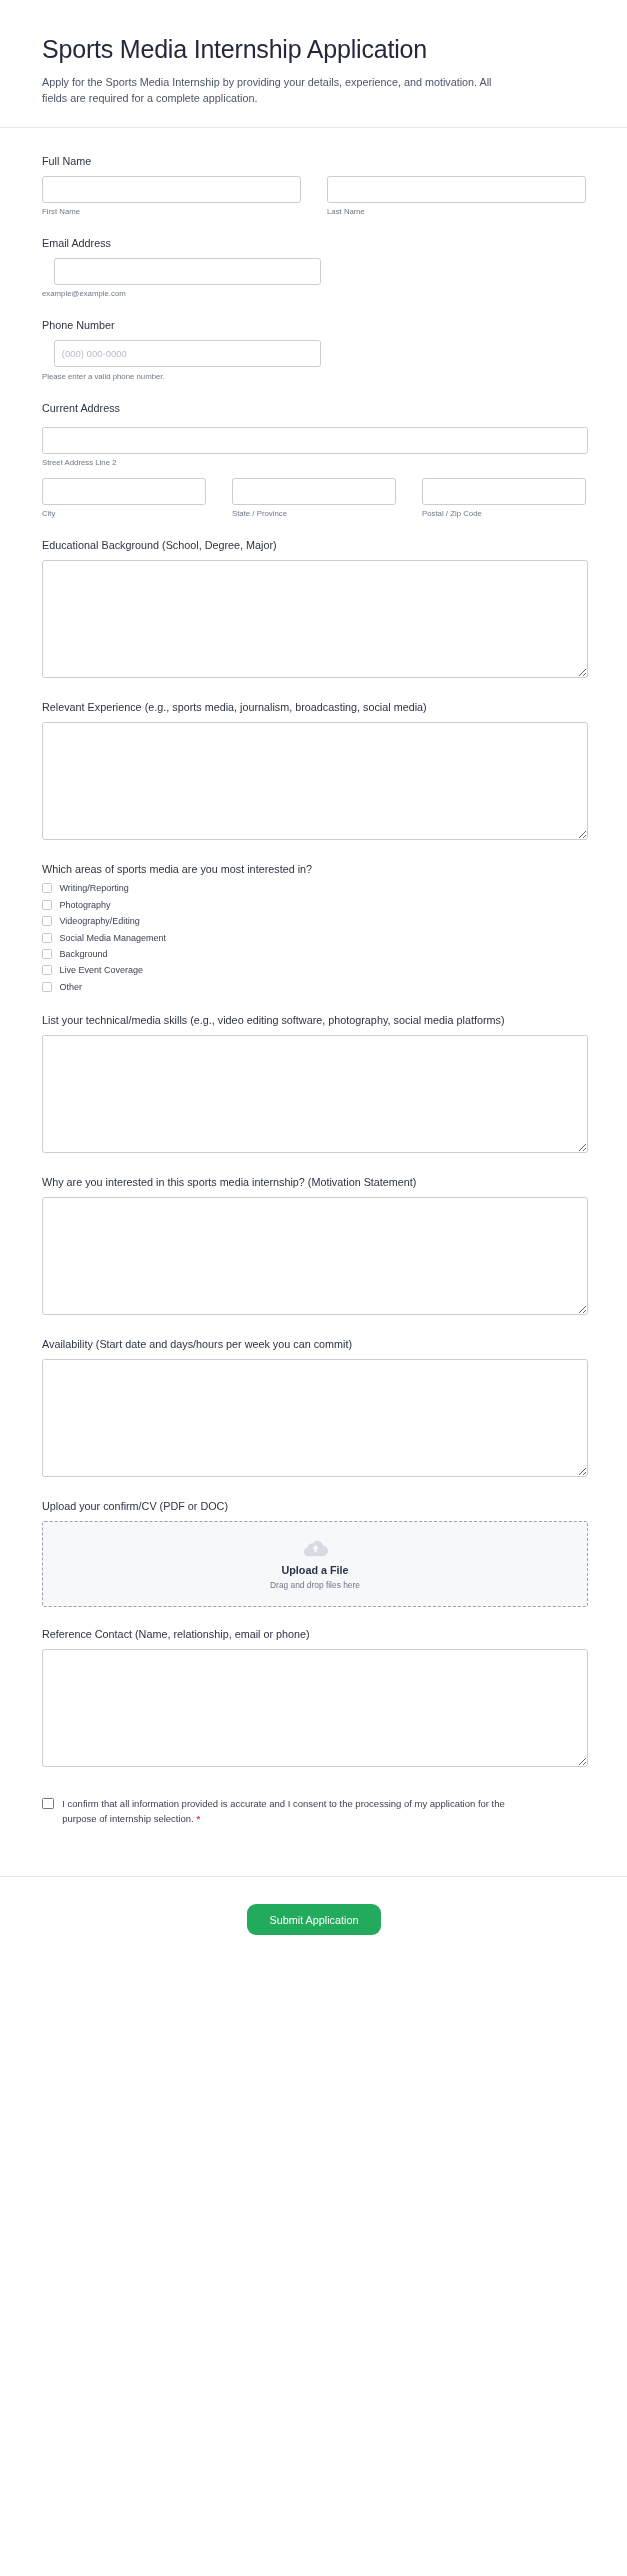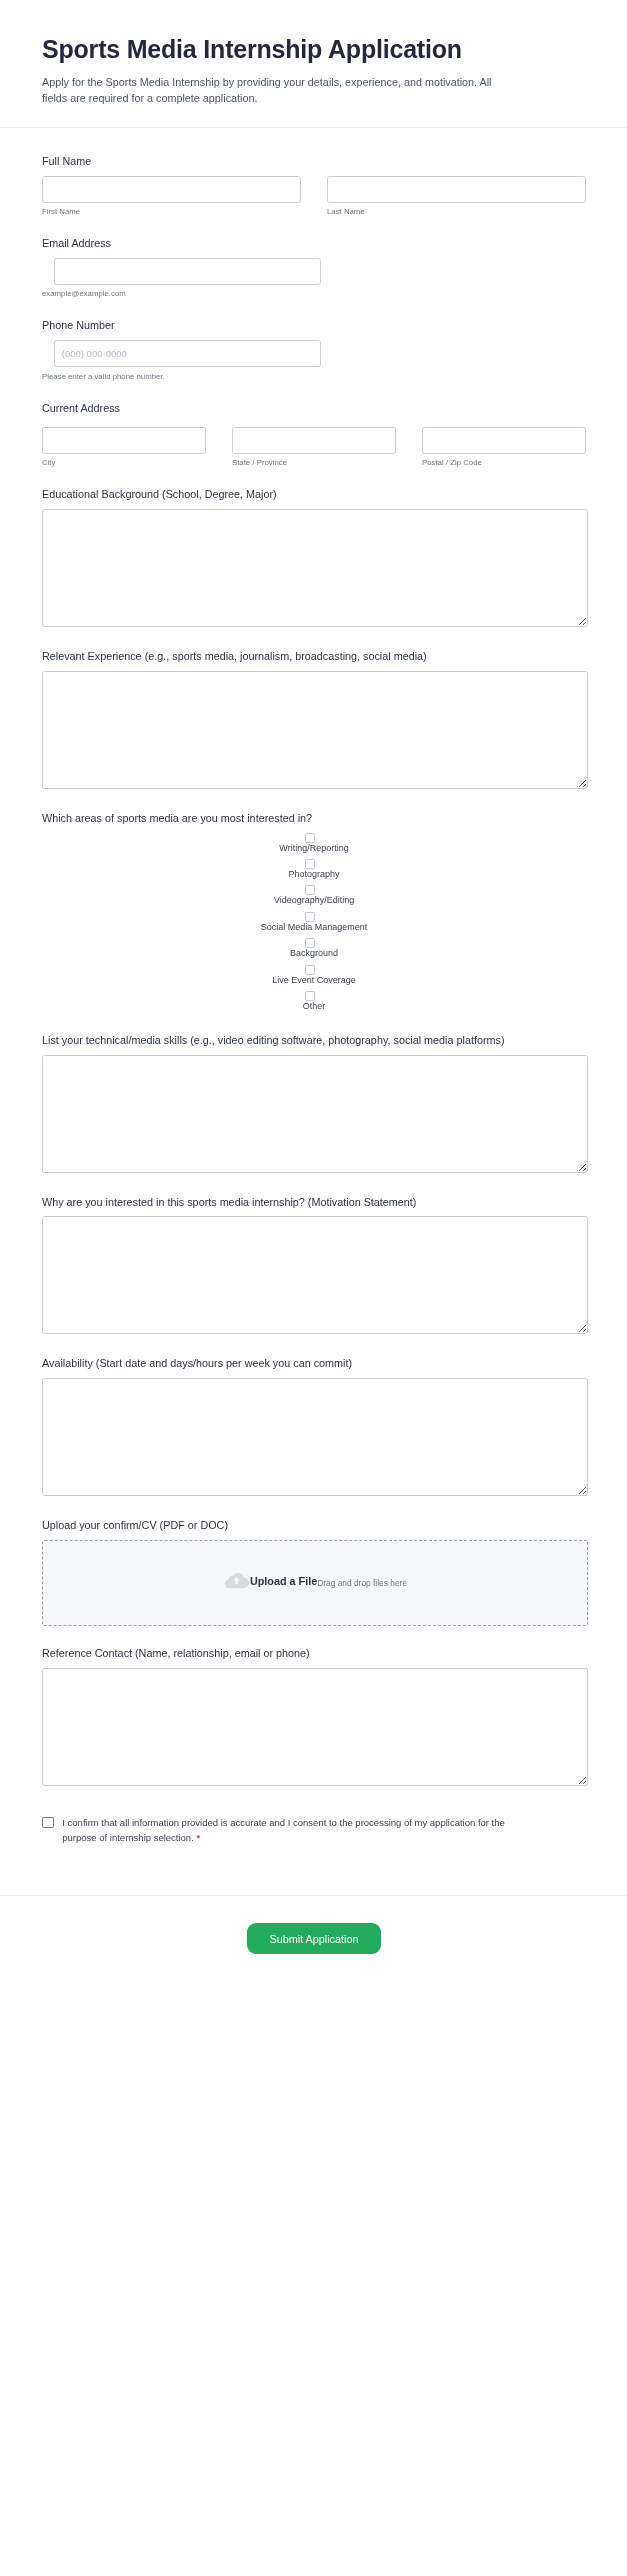--- a/index.html
+++ b/index.html
@@ -22,21 +22,21 @@
     background: #ffffff;
   }
 
   
   .form-header {
     padding: 35px 42px 20px 42px;
     border-bottom: 0.7px solid #e4e7ec;
   }
   .form-title {
     font-size: 25px;
-    font-weight: bold;
+    font-weight: normal;
     color: #23283d;
     margin: 0 0 9.5px 0;
     letter-spacing: -0.2px;
   }
   .form-subtitle {
     font-size: 10.8px;
     line-height: 1.55;
     color: #4a5568;
     margin: 0;
     max-width: 473px;
@@ -105,23 +105,21 @@
 
   .w-half { width: 267px; margin-left: 12px; }
   .w-full { width: 546px; }
   .w-third { width: 165px; }
   .col-third + .col-third { margin-left: 26px; }
 
   
   .checkbox-group { margin-top: 5.4px; }
   .checkbox-row {
     display: flex;
-    align-items: center;
     margin-bottom: 4.7px;
-    flex-direction: column;
   }
   .cb-box {
     width: 10px;
     height: 10px;
     border: 0.7px solid #c2c8d2;
     border-radius: 1.4px;
     background: #fff;
     flex: 0 0 auto;
     margin-right: 7.4px;
   }
@@ -132,21 +130,21 @@
   }
 
   
   .upload-box {
     width: 546px;
     height: 86px;
     border: 0.7px dashed #9aa2b1;
     border-radius: 2.7px;
     background: #f7f8fa;
     display: flex;
-    flex-direction: row;
+    flex-direction: column;
     align-items: center;
     justify-content: center;
   }
   .upload-icon {
     margin-bottom: 5.4px;
     opacity: 0.5;
   }
   .upload-title {
     font-size: 10.8px;
     font-weight: bold;
@@ -241,20 +239,24 @@
       <div class="w-half">
         <input type="tel" placeholder="(000) 000-0000" style="">
       </div>
       <span class="hint">Please enter a valid phone number.</span>
     </div>
 
     <div class="field-block">
       <label class="field-label">Current Address</label>
 
 
+      <div class="w-full" style="margin-top:10.8px;">
+        <input type="text" value="" style="">
+        <span class="sublabel">Street Address Line 2</span>
+      </div>
 
       <div class="row" style="margin-top:10.8px;">
         <div class="col-third w-third">
           <input type="text" value="" style="">
           <span class="sublabel">City</span>
         </div>
         <div class="col-third w-third">
           <input type="text" value="" style="">
           <span class="sublabel">State / Province</span>
         </div>

